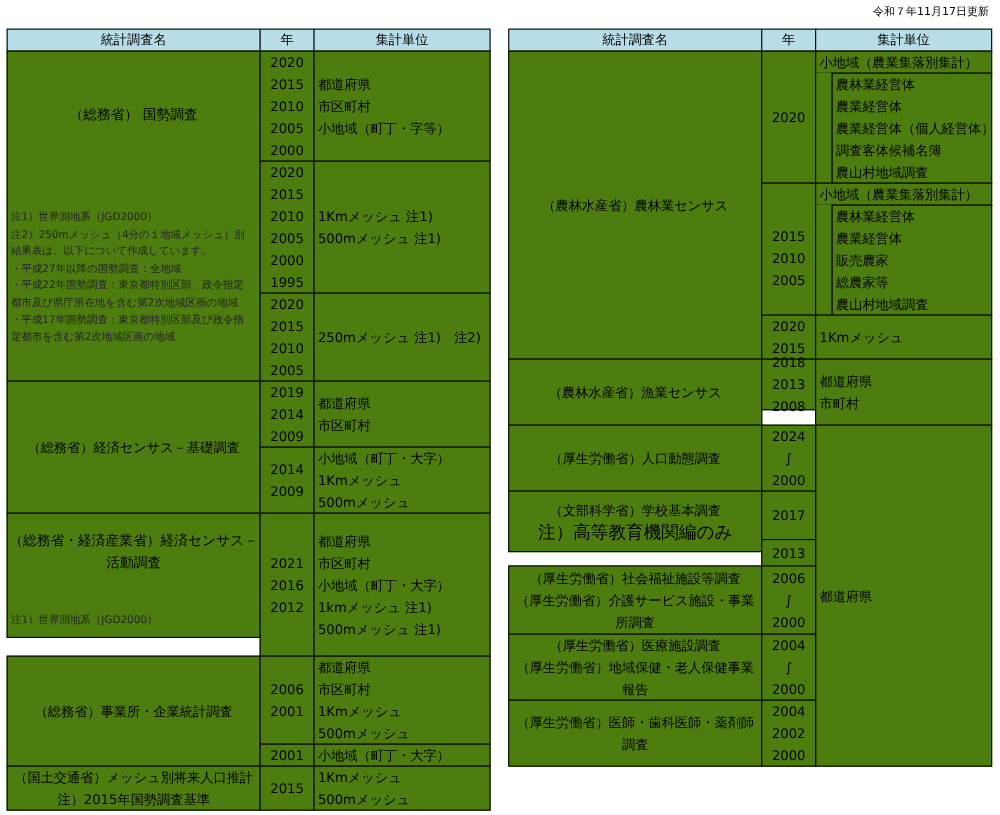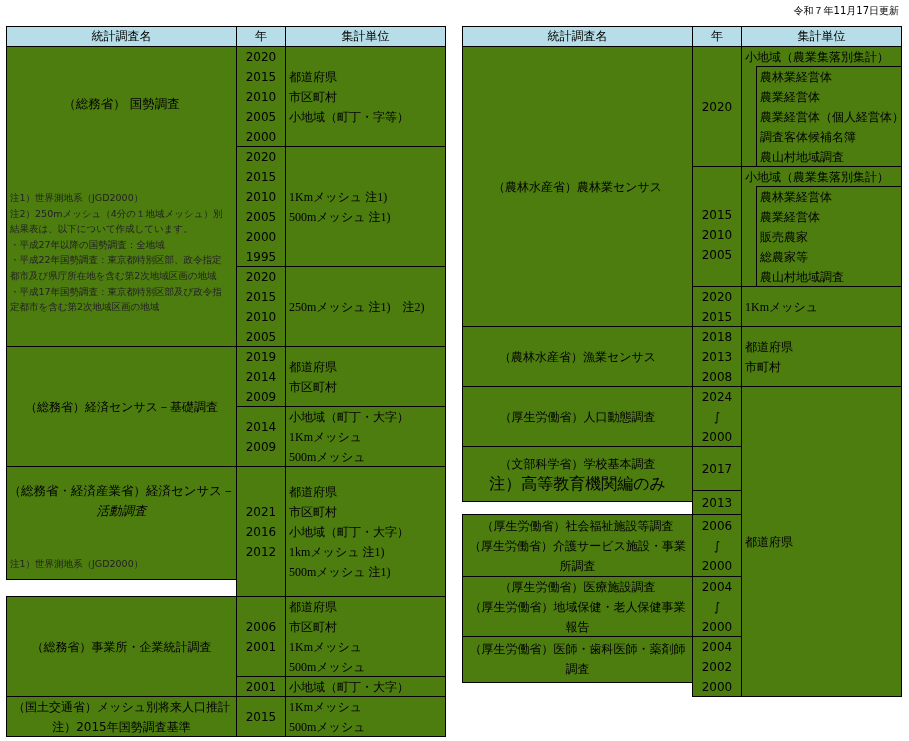--- a/index.html
+++ b/index.html
@@ -4,21 +4,21 @@
 <style>
   * { box-sizing: border-box; margin: 0; padding: 0; }
   body { width: 909px; height: 741px; background: #ffffff; position: relative; font-family: "DejaVu Sans", "Liberation Sans", sans-serif; color: #000; overflow: hidden; }
   .updated { position: absolute; top: 4px; right: 10px; font-size: 10px; }
   .abs { position: absolute; }
   .cell { position: absolute; border: 1px solid #000; background: #4d7c0f; }
   .hdr { position: absolute; background: #b7dde8; border: 1px solid #000; font-size: 12px; text-align: center; line-height: 19px; }
   .lines { display: flex; flex-direction: column; justify-content: center; height: 100%; }
   .lines span { display: block; font-size: 12px; line-height: 20px; white-space: nowrap; }
   .center { text-align: center; align-items: center; }
-  .left { text-align: left; padding-left: 3px; font-family: Liberation Serif, serif; }
+  .left { text-align: left; padding-left: 3px; }
   .note { position: absolute; font-size: 9.5px; line-height: 15.6px; left: 3px; color: #222; }
   .note span { display: block; white-space: nowrap; }
   .title { font-size: 12.5px; line-height: 20px; }
 </style>
 </head>
 <body>
 
 <div class="updated">令和７年11月17日更新</div>
 
 <div>
@@ -113,21 +113,21 @@
     <div class="lines left">
       <span>小地域（町丁・大字）</span>
       <span>1Kmメッシュ</span>
       <span>500mメッシュ</span>
     </div>
   </div>
 
   <div class="cell" style="left:6px;top:466px;width:231px;height:114px;">
     <div class="abs title" style="left:0;width:100%;top:14px;text-align:center;">
       <span style="display:block;">（総務省・経済産業省）経済センサス－</span>
-      <span style="display:block;font-style:italic;">活動調査</span>
+      <span style="display:block;">活動調査</span>
     </div>
     <div class="note" style="top:89px;">
         <span>注1）世界測地系（JGD2000）</span>
       </div>
   </div>
   <div class="cell" style="left:236px;top:466px;width:50px;height:131px;">
     <div class="lines center">
       <span>2021</span>
       <span>2016</span>
       <span>2012</span>
@@ -256,21 +256,21 @@
     <div class="lines left">
         <span>1Kmメッシュ</span>
       </div>
   </div>
 
   <div class="cell" style="left:462px;top:326px;width:231px;height:61px;">
     <div class="lines center title">
         <span>（農林水産省）漁業センサス</span>
       </div>
   </div>
-  <div class="cell" style="left:692px;top:326px;width:50px;height:61px;">
+  <div class="cell" style="left:692px;top:326px;width:50px;height:47px;">
     <div class="lines center">
       <span>2018</span>
       <span>2013</span>
       <span>2008</span>
     </div>
   </div>
   <div class="cell" style="left:741px;top:326px;width:161px;height:61px;">
     <div class="lines left">
       <span>都道府県</span>
       <span>市町村</span>
@@ -342,21 +342,21 @@
     </div>
   </div>
   <div class="cell" style="left:692px;top:576px;width:50px;height:61px;">
     <div class="lines center">
       <span>2004</span>
       <span>∫</span>
       <span>2000</span>
     </div>
   </div>
 
-  <div class="cell" style="left:462px;top:636px;width:231px;height:47px;font-family:Liberation Mono, monospace;">
+  <div class="cell" style="left:462px;top:636px;width:231px;height:61px;">
     <div class="lines center title">
       <span>（厚生労働省）医師・歯科医師・薬剤師</span>
       <span>調査</span>
     </div>
   </div>
   <div class="cell" style="left:692px;top:636px;width:50px;height:61px;">
     <div class="lines center">
       <span>2004</span>
       <span>2002</span>
       <span>2000</span>

